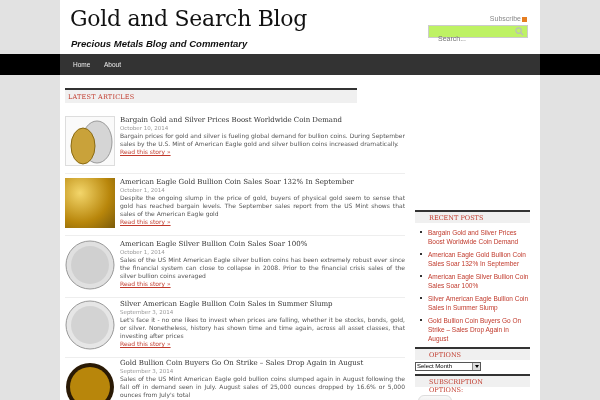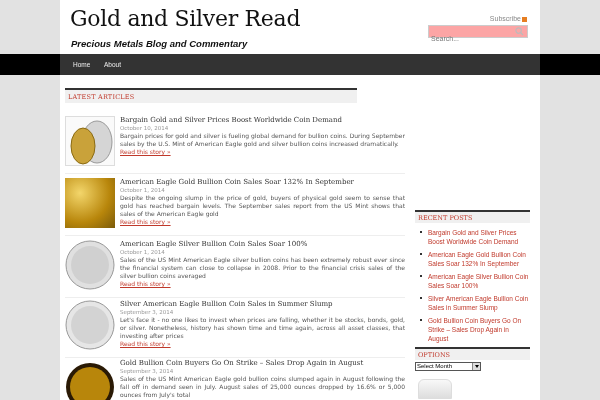--- a/index.html
+++ b/index.html
@@ -4,51 +4,51 @@
 <style>
   * { margin:0; padding:0; box-sizing:border-box; }
   html, body { width:600px; height:400px; overflow:hidden; background:#e2e2e2; font-family:"DejaVu Sans", sans-serif; }
   .navfull { position:absolute; left:0; top:54px; width:600px; height:21px; background:#000; }
   .page { position:absolute; left:60px; top:0; width:480px; height:400px; background:#fff; }
   .header { position:absolute; left:0; top:0; width:480px; height:54px; }
   .site-title { position:absolute; left:10px; top:6px; font-family:"DejaVu Serif", serif; font-size:22px; color:#111; letter-spacing:-0.3px; white-space:nowrap; }
   .tagline { position:absolute; left:11px; top:38px; font-family:"Liberation Sans", sans-serif; font-weight:bold; font-style:italic; font-size:9.5px; color:#111; white-space:nowrap; }
   .subscribe { position:absolute; right:13px; top:15px; font-size:7px; color:#888; font-family:"Liberation Sans", sans-serif; }
   .rss { display:inline-block; width:5px; height:5px; background:#e67e22; margin-left:1px; vertical-align:middle; }
-  .search { position:absolute; left:368px; top:25px; width:100px; height:13px; background:#fca5a5; border:1px solid #ccc; }
+  .search { position:absolute; left:368px; top:25px; width:100px; height:13px; background:#bef264; border:1px solid #ccc;padding-left:7px; }
   .search input { border:none; background:transparent; width:80px; height:11px; font-size:7px; padding-left:2px; font-family:"Liberation Sans", sans-serif; color:#666; outline:none; }
   .search .mag { position:absolute; right:3px; top:1px; width:9px; height:9px; }
   .nav { position:absolute; left:0; top:54px; width:480px; height:21px; background:#333; }
   .nav a { position:absolute; top:7px; font-size:6.5px; color:#eee; text-decoration:none; font-family:"Liberation Sans", sans-serif; }
   .main { position:absolute; left:5px; top:88px; width:292px; }
   .section-head { border-top:2px solid #333; background:#f0f0f0; height:15px; padding:3px 3px; font-family:"DejaVu Serif", serif; font-size:6.5px; color:#c0392b; letter-spacing:0.2px; }
   .article { position:absolute; left:0; width:340px; height:58px; border-bottom:1px solid #eee; }
   .thumb { position:absolute; left:0; top:0; width:50px; height:50px; border:1px solid #ddd; overflow:hidden; }
   .a-body { position:absolute; left:55px; top:0; width:285px; }
   .a-title { font-family:"DejaVu Serif", serif; font-size:7px; color:#333; white-space:nowrap; line-height:9px; }
   .a-date { font-size:5.5px; color:#999; line-height:7px; font-family:"DejaVu Sans", sans-serif; }
   .a-text { font-size:6px; color:#555; line-height:8px; text-align:justify; font-family:"DejaVu Sans", sans-serif; }
   .a-more { font-size:6px; color:#c0392b; text-decoration:underline; line-height:8px; }
   .sidebar { position:absolute; left:355px; top:210px; width:115px; }
-  .side-head { border-top:2px solid #333; background:#f0f0f0; height:13px; padding:2px 3px; font-family:"DejaVu Serif", serif; font-size:6.5px; color:#c0392b; }
+  .side-head { border-top:2px solid #333; background:#f0f0f0; height:13px; padding:2px 14px; font-family:"DejaVu Serif", serif; font-size:6.5px; color:#c0392b; }
   .side-list { list-style:none; padding:5px 0 0 3px; }
   .side-list li { position:relative; padding-left:10px; font-family:"Liberation Sans", sans-serif; font-size:6.5px; color:#c0392b; line-height:9px; margin-bottom:4px; }
   .side-list li::before { content:""; position:absolute; left:2px; top:3px; width:2px; height:2px; background:#333; }
   .select { margin-top:2px; width:66px; height:9px; border:1px solid #555; font-size:6px; line-height:7px; padding-left:1px; position:relative; font-family:"Liberation Sans", sans-serif; background:#fff; }
   .select .arr { position:absolute; right:0; top:0; width:8px; height:7px; background:#ddd; border-left:1px solid #888; }
   .select .arr::after { content:""; position:absolute; left:2px; top:2px; border-left:2px solid transparent; border-right:2px solid transparent; border-top:3px solid #000; }
   .rss-big { margin-top:8px; margin-left:3px; width:34px; height:20px; border:1px solid #ddd; border-radius:6px 6px 0 0; background:linear-gradient(#f8f8f8,#ddd); }
 </style>
 </head>
 <body>
 
 <div class="navfull"></div>
 <div class="page">
   <div class="header">
-    <div class="site-title">Gold and Silver Read</div>
+    <div class="site-title">Gold and Search Blog</div>
     <div class="tagline">Precious Metals Blog and Commentary</div>
     <div class="subscribe"><span>Subscribe</span><span class="rss"></span></div>
     <div class="search">
       <input type="text" placeholder="Search..." style="">
       <svg class="mag" viewBox="0 0 10 10">
           <circle cx="4" cy="4" r="3" fill="none" stroke="#bbb" stroke-width="1.3"></circle>
           <line x1="6" y1="6" x2="9" y2="9" stroke="#bbb" stroke-width="1.5"></line>
         </svg>
     </div>
   </div>
@@ -125,15 +125,16 @@
     <div class="side-head">RECENT POSTS</div>
     <ul class="side-list">
       <li>Bargain Gold and Silver Prices Boost Worldwide Coin Demand</li>
       <li>American Eagle Gold Bullion Coin Sales Soar 132% In September</li>
       <li>American Eagle Silver Bullion Coin Sales Soar 100%</li>
       <li>Silver American Eagle Bullion Coin Sales in Summer Slump</li>
       <li>Gold Bullion Coin Buyers Go On Strike – Sales Drop Again in August</li>
     </ul>
     <div class="side-head">OPTIONS</div>
     <div class="select"><span>Select Month</span><span class="arr"></span></div>
+    <div class="side-head" style="margin-top:3px">SUBSCRIPTION OPTIONS:</div>
     <div class="rss-big"></div>
   </div>
 </div>
 
 </body></html>

